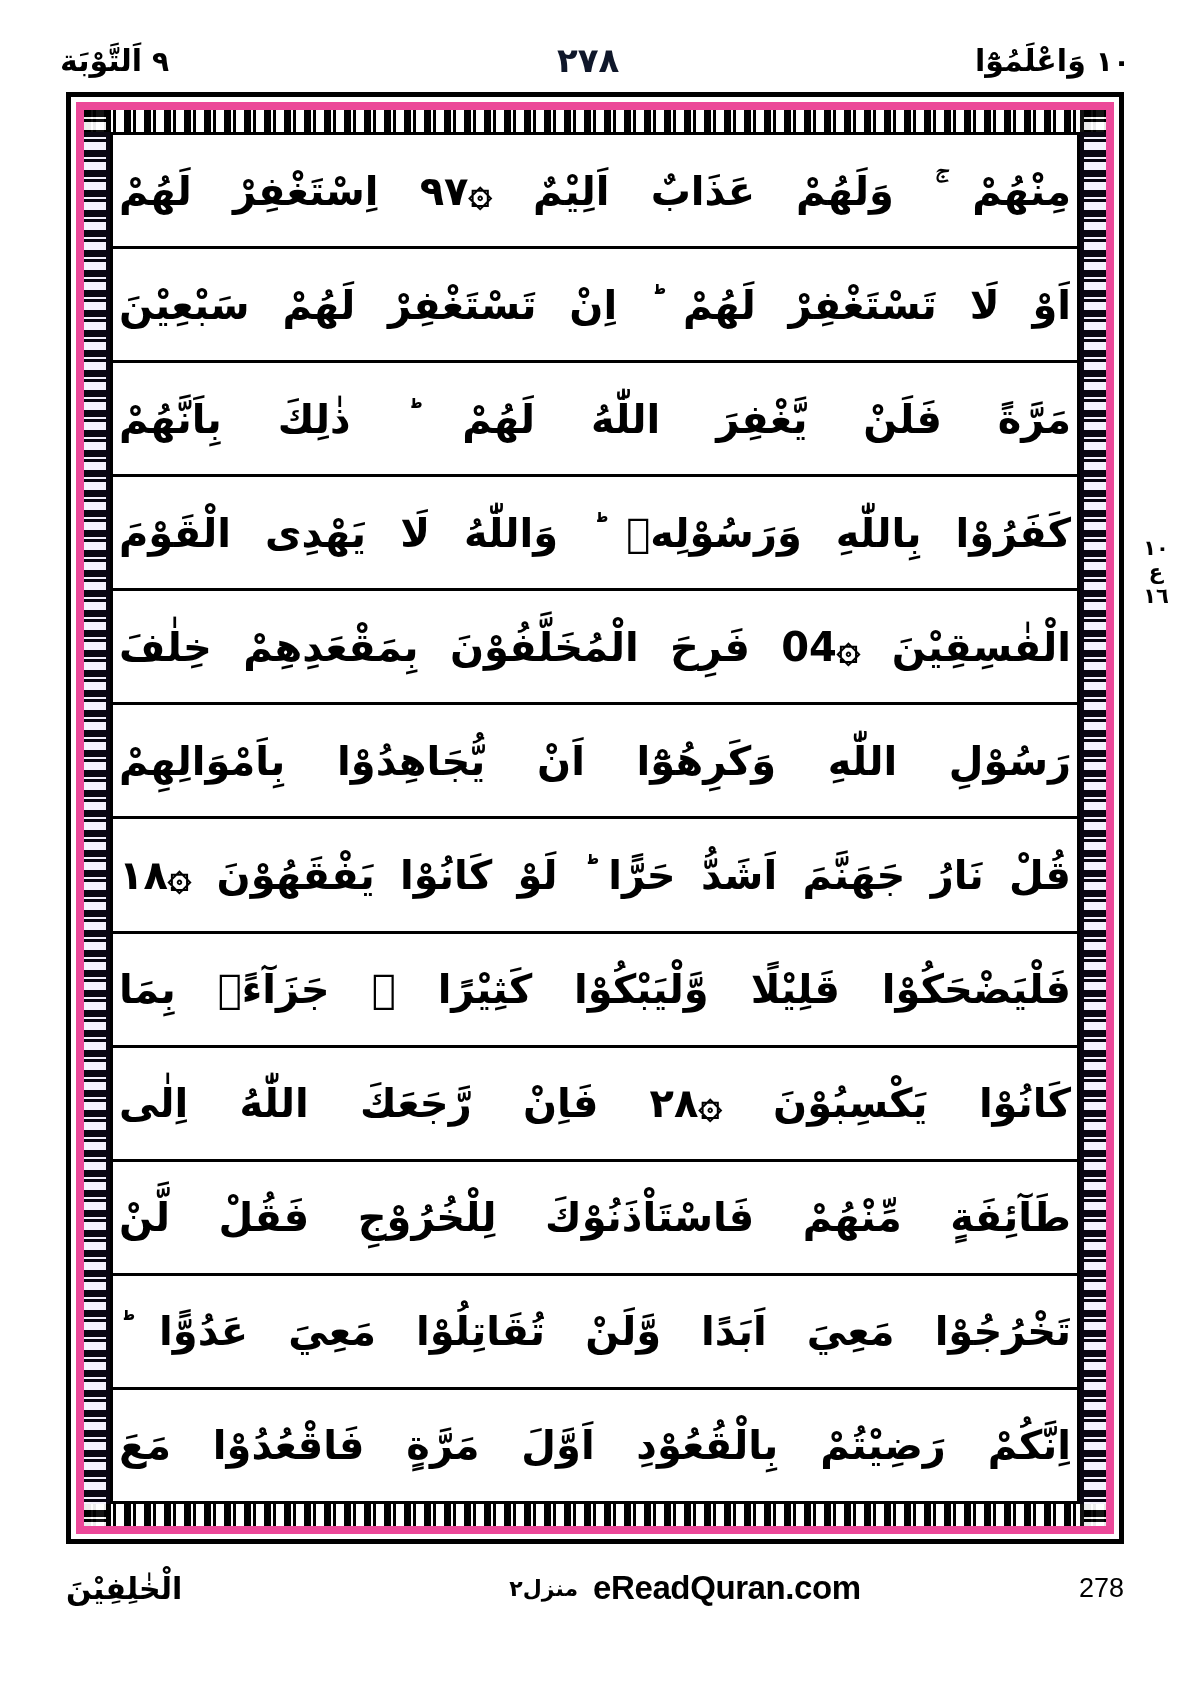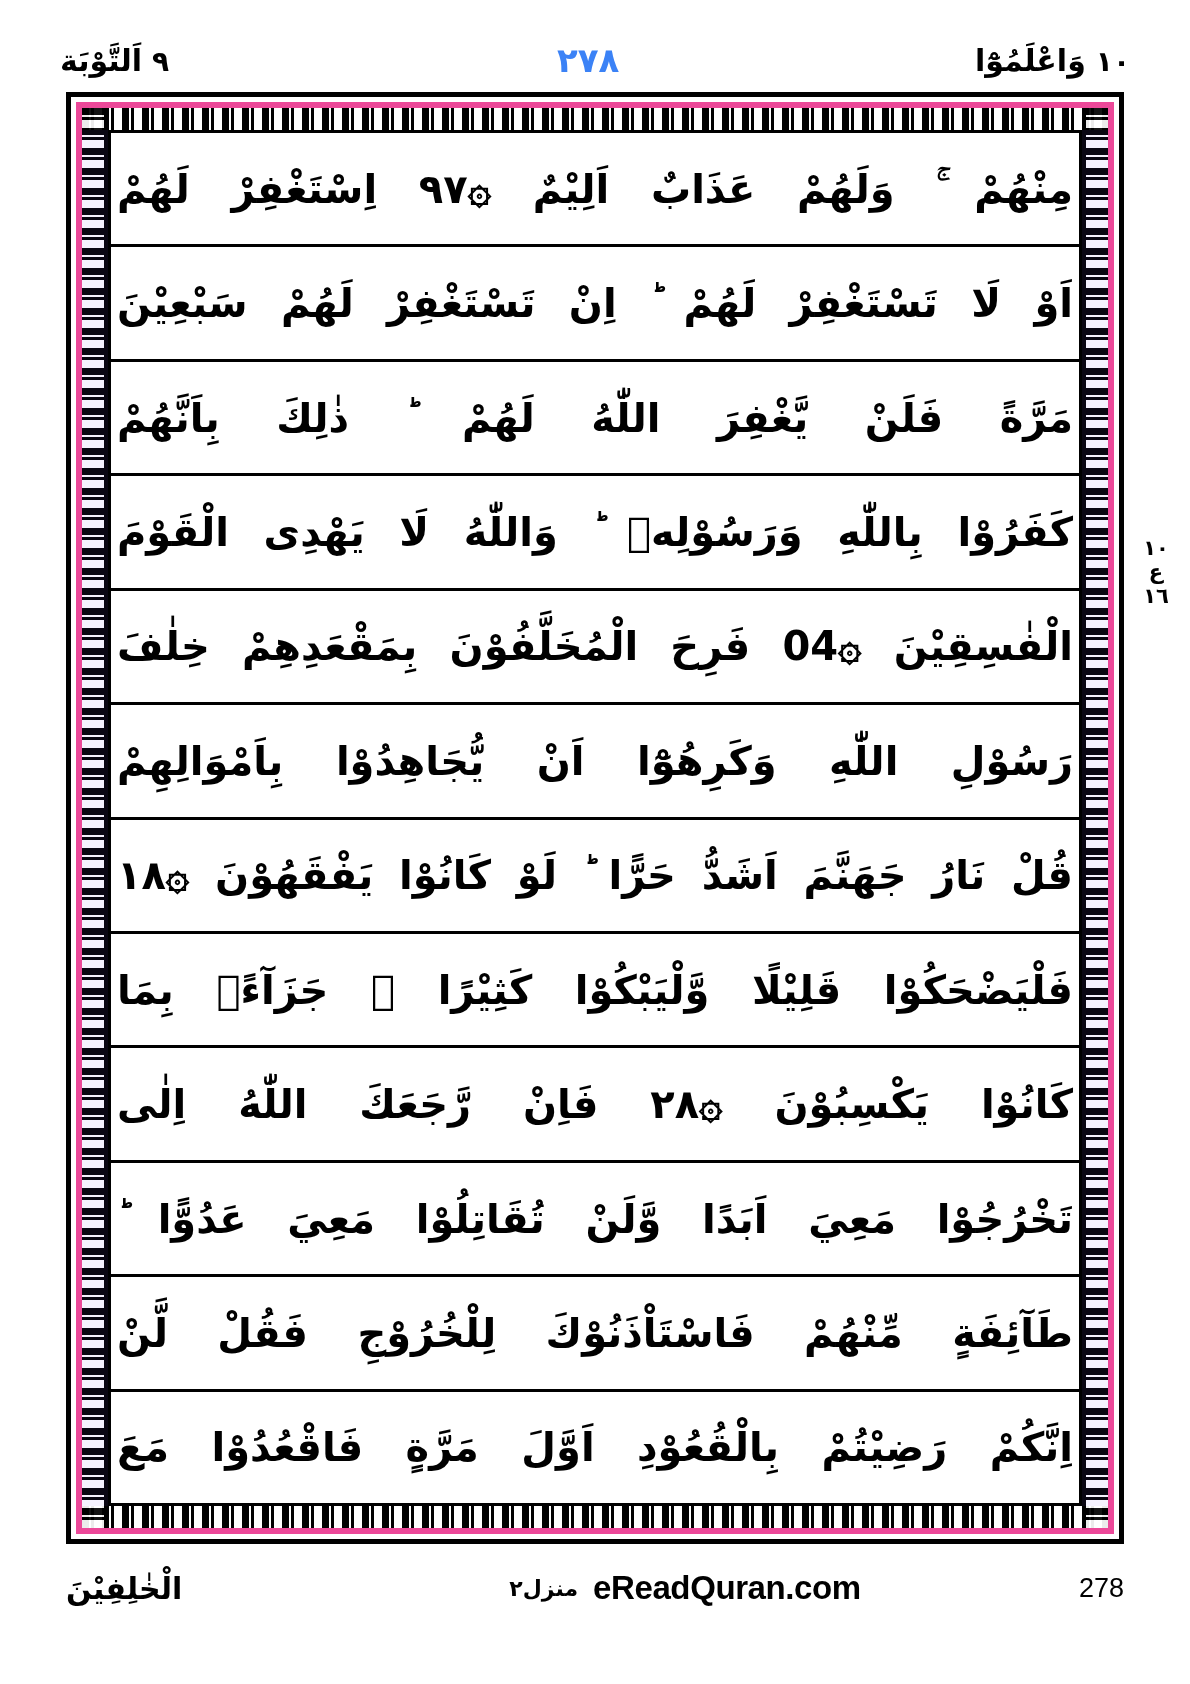--- a/index.html
+++ b/index.html
@@ -19,40 +19,40 @@
     display:flex;align-items:center;justify-content:space-between;
   }
   .hdr-side{
     display:flex;align-items:baseline;gap:10px;
     font-size:30px;font-weight:700;color:#000;
     direction:rtl;
     white-space:nowrap;
   }
   .hdr-num{font-size:28px;font-weight:700;}
   .hdr-center{
-    font-size:34px;font-weight:700;color:#3b82f6;
+    font-size:34px;font-weight:700;color:#0f172a;
     letter-spacing:1px;
     margin-left:32px;
   }
 
   
   .quran-frame{
     position:absolute;
     top:92px;left:66px;
     width:1058px;height:1452px;
     box-sizing:border-box;
     border:5px solid #000;
     background:#fff;
     padding:5px;
   }
   .quran-frame-inner{
     position:relative;
     width:100%;height:100%;
     box-sizing:border-box;
-    border:6px solid #ec4899;
+    border:8px solid #ec4899;
     padding:6px 6px;
     background:#8b5cf6;
   }
   
   .orn-band{
     position:absolute;top:0;bottom:0;width:26px;
     background:
       repeating-linear-gradient(
         to bottom,
         #000 0px,#000 7px,
@@ -214,24 +214,24 @@
       <div class="aya-line">
           <div class="aya-text">قُلْ نَارُ جَهَنَّمَ اَشَدُّ حَرًّا ؕ لَوْ كَانُوْا يَفْقَهُوْنَ ۞٨١</div>
         </div>
       <div class="aya-line">
           <div class="aya-text">فَلْيَضْحَكُوْا قَلِيْلًا وَّلْيَبْكُوْا كَثِيْرًا ۚ جَزَآءًۢ بِمَا</div>
         </div>
       <div class="aya-line">
           <div class="aya-text">كَانُوْا يَكْسِبُوْنَ ۞٨٢ فَاِنْ رَّجَعَكَ اللّٰهُ اِلٰى</div>
         </div>
       <div class="aya-line">
+          <div class="aya-text">طَآئِفَةٍ مِّنْهُمْ فَاسْتَاْذَنُوْكَ لِلْخُرُوْجِ فَقُلْ لَّنْ</div>
+        </div>
+      <div class="aya-line">
           <div class="aya-text">تَخْرُجُوْا مَعِيَ اَبَدًا وَّلَنْ تُقَاتِلُوْا مَعِيَ عَدُوًّا ؕ</div>
-        </div>
-      <div class="aya-line">
-          <div class="aya-text">طَآئِفَةٍ مِّنْهُمْ فَاسْتَاْذَنُوْكَ لِلْخُرُوْجِ فَقُلْ لَّنْ</div>
         </div>
       <div class="aya-line">
           <div class="aya-text">اِنَّكُمْ رَضِيْتُمْ بِالْقُعُوْدِ اَوَّلَ مَرَّةٍ فَاقْعُدُوْا مَعَ</div>
         </div>
     </div>
   </div>
 </div>
 
 <div class="ruku-marker">
   <span>١٠</span>

